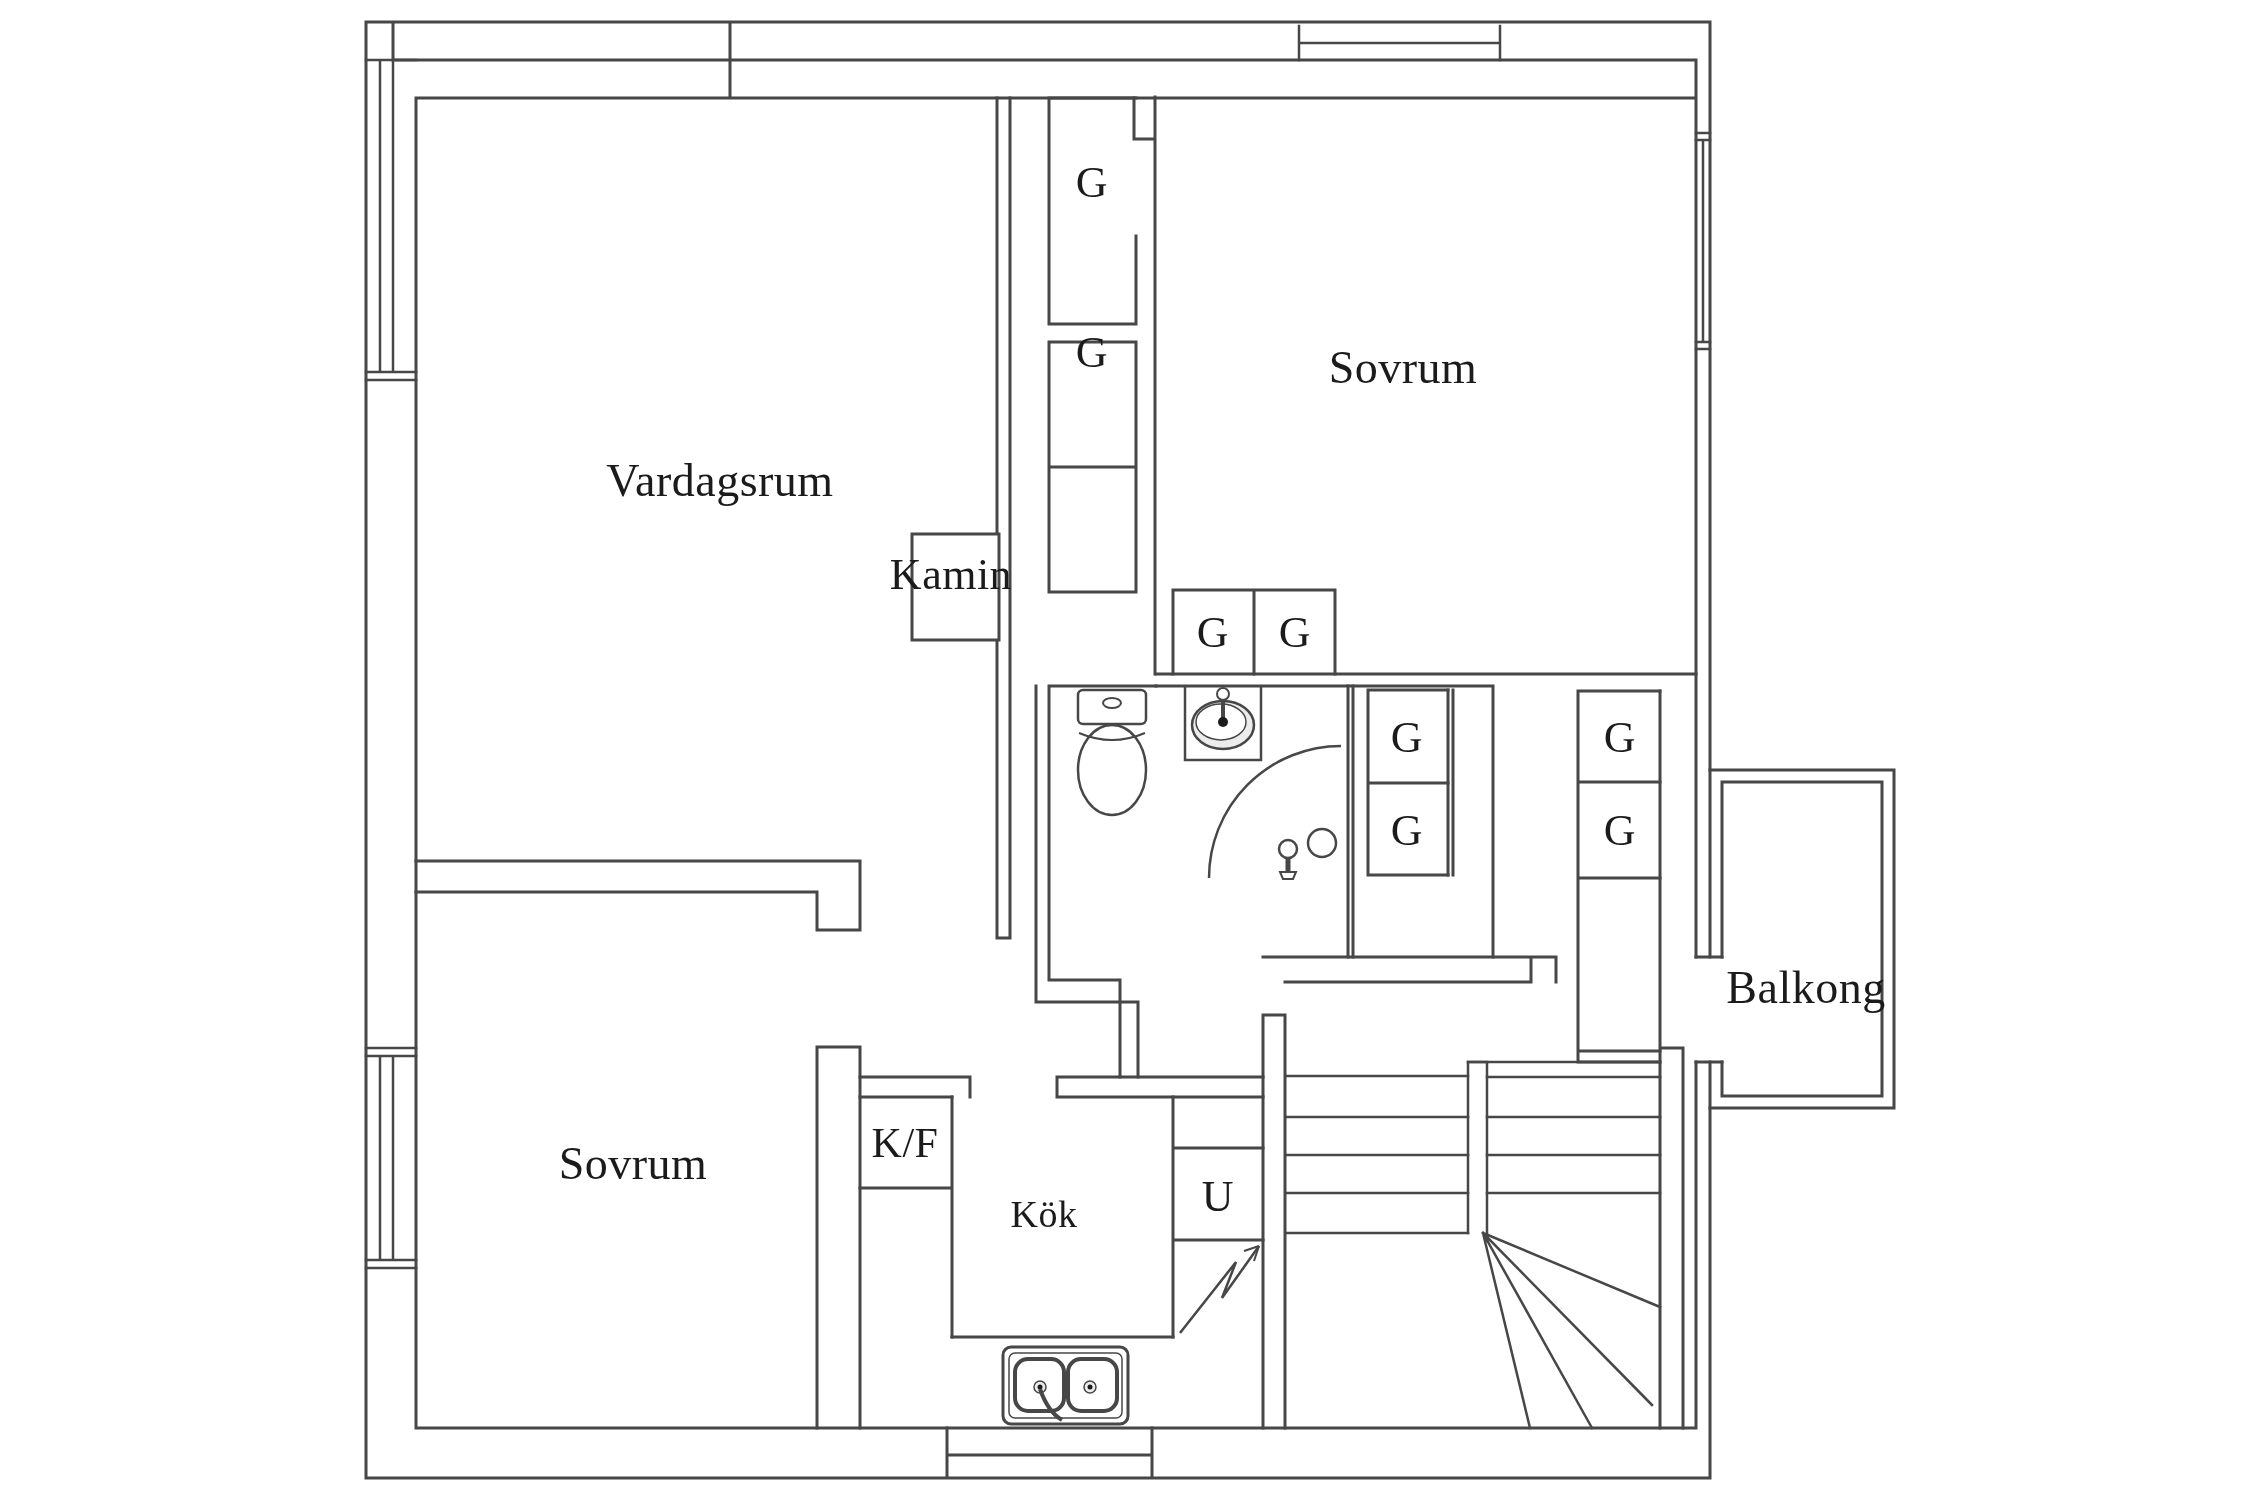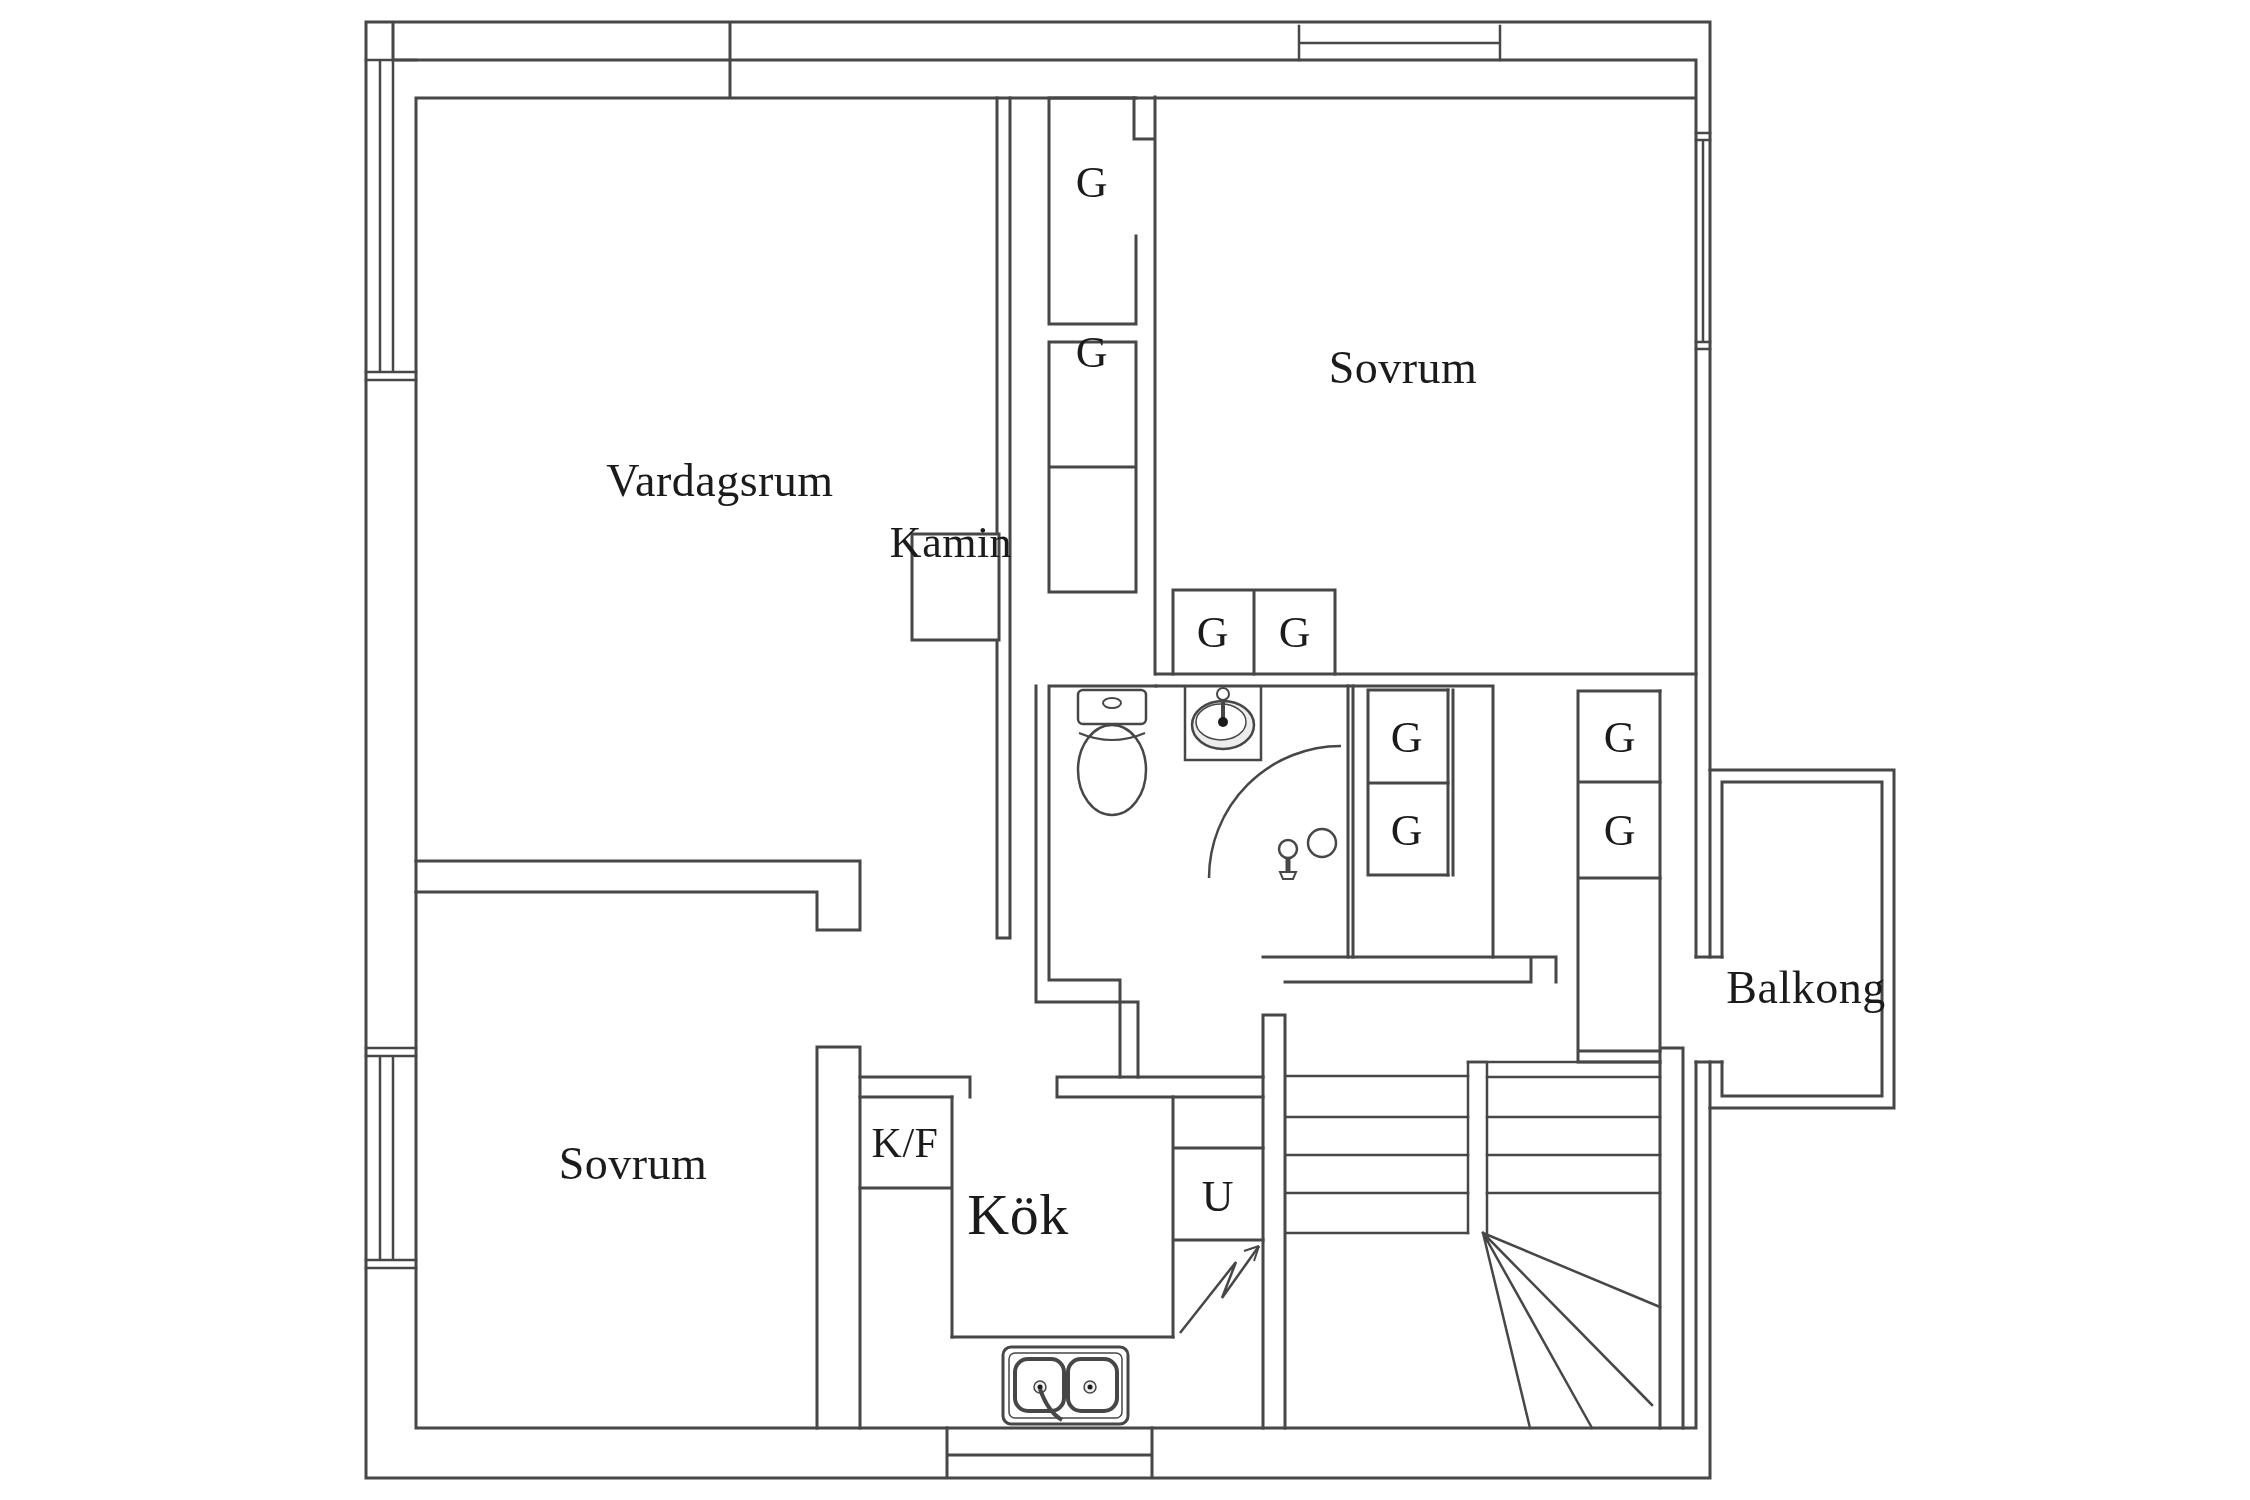--- a/index.html
+++ b/index.html
@@ -155,24 +155,24 @@
 
   <g fill="none" stroke="#474747" stroke-width="2.5">
     <path d="M1180,1333 L1236,1262 L1222,1298 L1259,1246"></path>
     <path d="M1259,1246 L1244,1251 M1259,1246 L1254,1261" stroke-width="2"></path>
   </g>
 
 </svg>
 
 <div class="room-label" style="left: 720px; top: 480px; font-size: 46px;">Vardagsrum</div>
     <div class="room-label" style="left: 1403px; top: 367px; font-size: 46px;">Sovrum</div>
-    <div class="room-label" style="left: 951px; top: 542px; font-size: 44px;">Kamin</div>
+    <div class="room-label" style="left: 951px; top: 574px; font-size: 44px;">Kamin</div>
     <div class="room-label" style="left: 633px; top: 1163px; font-size: 46px;">Sovrum</div>
     <div class="room-label" style="left: 905px; top: 1143px; font-size: 42px; text-align: center;">K/F</div>
-    <div class="room-label" style="left: 1018px; top: 1214px; font-size: 58px;">Kök</div>
+    <div class="room-label" style="left: 1044px; top: 1214px; font-size: 38px;">Kök</div>
     <div class="room-label" style="left: 1218px; top: 1196px; font-size: 44px;">U</div>
     <div class="room-label" style="left: 1794px; top: 987px; font-size: 46px; margin-left: 12px;">Balkong</div>
     <div class="room-label" style="left: 1092px; top: 182px; font-size: 44px;">G</div>
     <div class="room-label" style="left: 1092px; top: 352px; font-size: 44px;">G</div>
     <div class="room-label" style="left: 1213px; top: 632px; font-size: 44px;">G</div>
     <div class="room-label" style="left: 1295px; top: 632px; font-size: 44px;">G</div>
     <div class="room-label" style="left: 1407px; top: 737px; font-size: 44px;">G</div>
     <div class="room-label" style="left: 1407px; top: 830px; font-size: 44px;">G</div>
     <div class="room-label" style="left: 1620px; top: 737px; font-size: 44px;">G</div>
     <div class="room-label" style="left: 1620px; top: 830px; font-size: 44px;">G</div>

